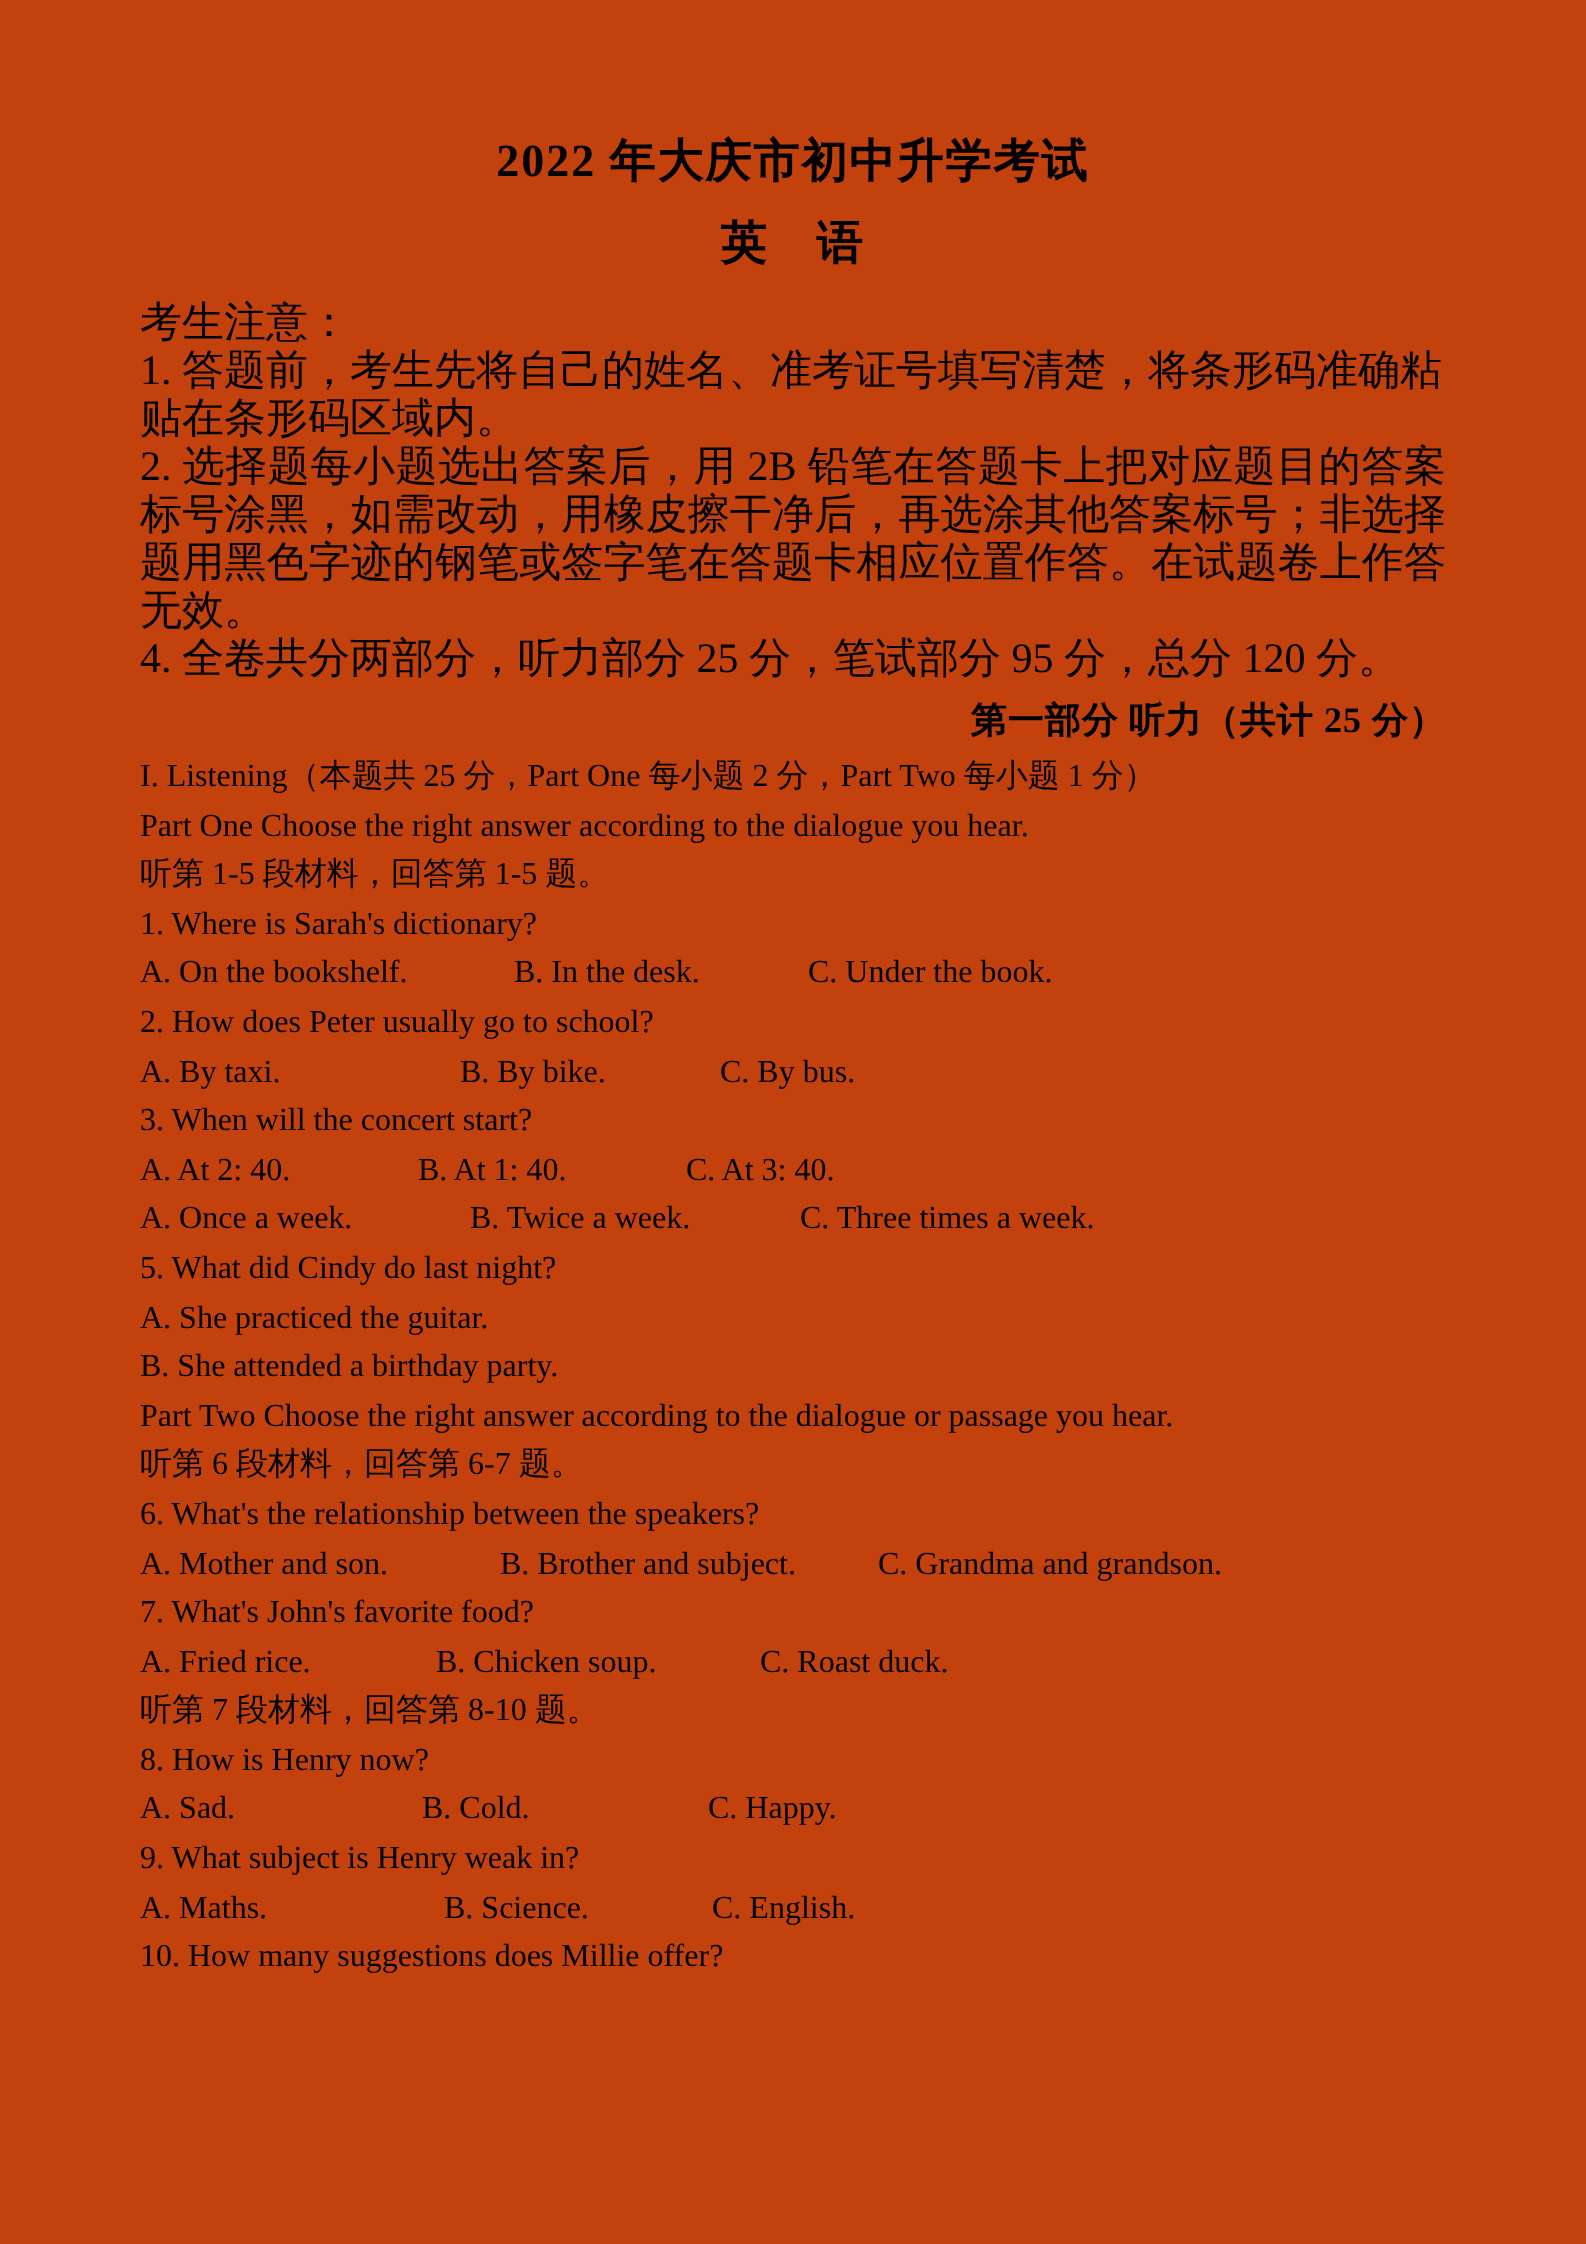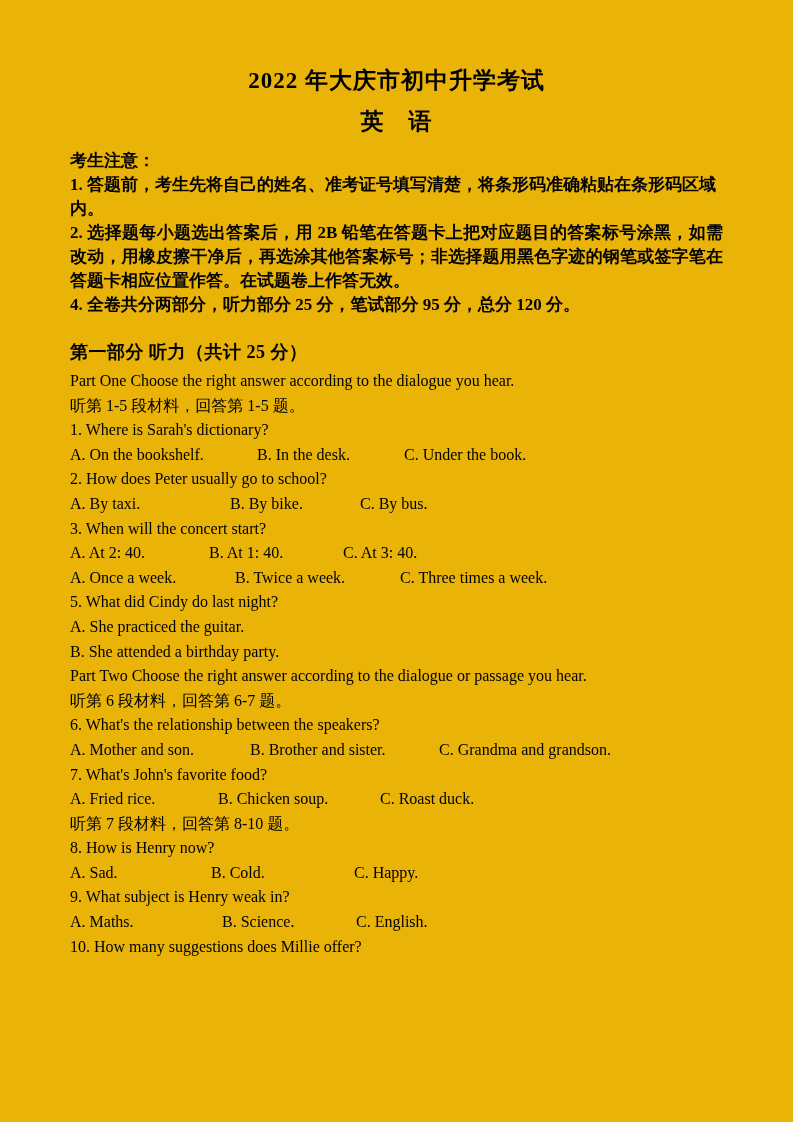--- a/index.html
+++ b/index.html
@@ -12,50 +12,50 @@
     height: 1122px;
     overflow: hidden;
     color: #000000;
     font-family: "Liberation Serif", "DejaVu Serif", serif;
   }
   .page {
     box-sizing: border-box;
     width: 793px;
     height: 1122px;
     padding: 66px 70px 0 70px;
-    background: #eab308;
+    background: #c2410c;
   }
   .title {
     text-align: center;
     font-size: 23px;
     font-weight: bold;
     line-height: 30px;
     letter-spacing: 1px;
   }
   .subject {
     margin-top: 11px;
   }
   .notices {
     margin-top: 12px;
-    font-weight: bold;
-    font-size: 17px;
+    font-weight: normal;
+    font-size: 21px;
     line-height: 24px;
   }
   .notice-heading {
     line-height: 24px;
   }
   .notice {
     line-height: 24px;
   }
   .notice.justify {
     text-align: justify;
   }
   .section-heading {
-    margin-top: 20px;
-    text-align: left;
+    margin-top: 4px;
+    text-align: right;
     font-size: 18px;
     font-weight: bold;
     line-height: 30px;
     letter-spacing: 0.5px;
   }
   .body-block {
     margin-top: 2px;
     font-size: 16px;
   }
   .line {
@@ -79,20 +79,21 @@
   <div class="notices">
     <div class="notice-heading">考生注意：</div>
     <div class="notice">1. 答题前，考生先将自己的姓名、准考证号填写清楚，将条形码准确粘贴在条形码区域内。</div>
     <div class="notice justify">2. 选择题每小题选出答案后，用 2B 铅笔在答题卡上把对应题目的答案标号涂黑，如需改动，用橡皮擦干净后，再选涂其他答案标号；非选择题用黑色字迹的钢笔或签字笔在答题卡相应位置作答。在试题卷上作答无效。</div>
     <div class="notice">4. 全卷共分两部分，听力部分 25 分，笔试部分 95 分，总分 120 分。</div>
   </div>
 
   <div class="section-heading">第一部分  听力（共计 25 分）</div>
 
   <div class="body-block">
+    <div class="line">I. Listening（本题共 25 分，Part One 每小题 2 分，Part Two 每小题 1 分）</div>
     <div class="line">Part One Choose the right answer according to the dialogue you hear.</div>
     <div class="line">听第 1-5 段材料，回答第 1-5 题。</div>
 
     <div class="line">1. Where is Sarah's dictionary?</div>
     <div class="line opts">
       <span class="opt" style="width:183px">A. On the bookshelf.</span>
       <span class="opt" style="width:143px">B. In the desk.</span>
       <span class="opt">C. Under the book.</span>
     </div>
 
@@ -119,21 +120,21 @@
     <div class="line">5. What did Cindy do last night?</div>
     <div class="line">A. She practiced the guitar.</div>
     <div class="line">B. She attended a birthday party.</div>
 
     <div class="line">Part Two Choose the right answer according to the dialogue or passage you hear.</div>
     <div class="line">听第 6 段材料，回答第 6-7 题。</div>
 
     <div class="line">6. What's the relationship between the speakers?</div>
     <div class="line opts">
       <span class="opt" style="width:176px">A. Mother and son.</span>
-      <span class="opt" style="width:185px">B. Brother and sister.</span>
+      <span class="opt" style="width:185px">B. Brother and subject.</span>
       <span class="opt">C. Grandma and grandson.</span>
     </div>
 
     <div class="line">7. What's John's favorite food?</div>
     <div class="line opts">
       <span class="opt" style="width:144px">A. Fried rice.</span>
       <span class="opt" style="width:158px">B. Chicken soup.</span>
       <span class="opt">C. Roast duck.</span>
     </div>
 

